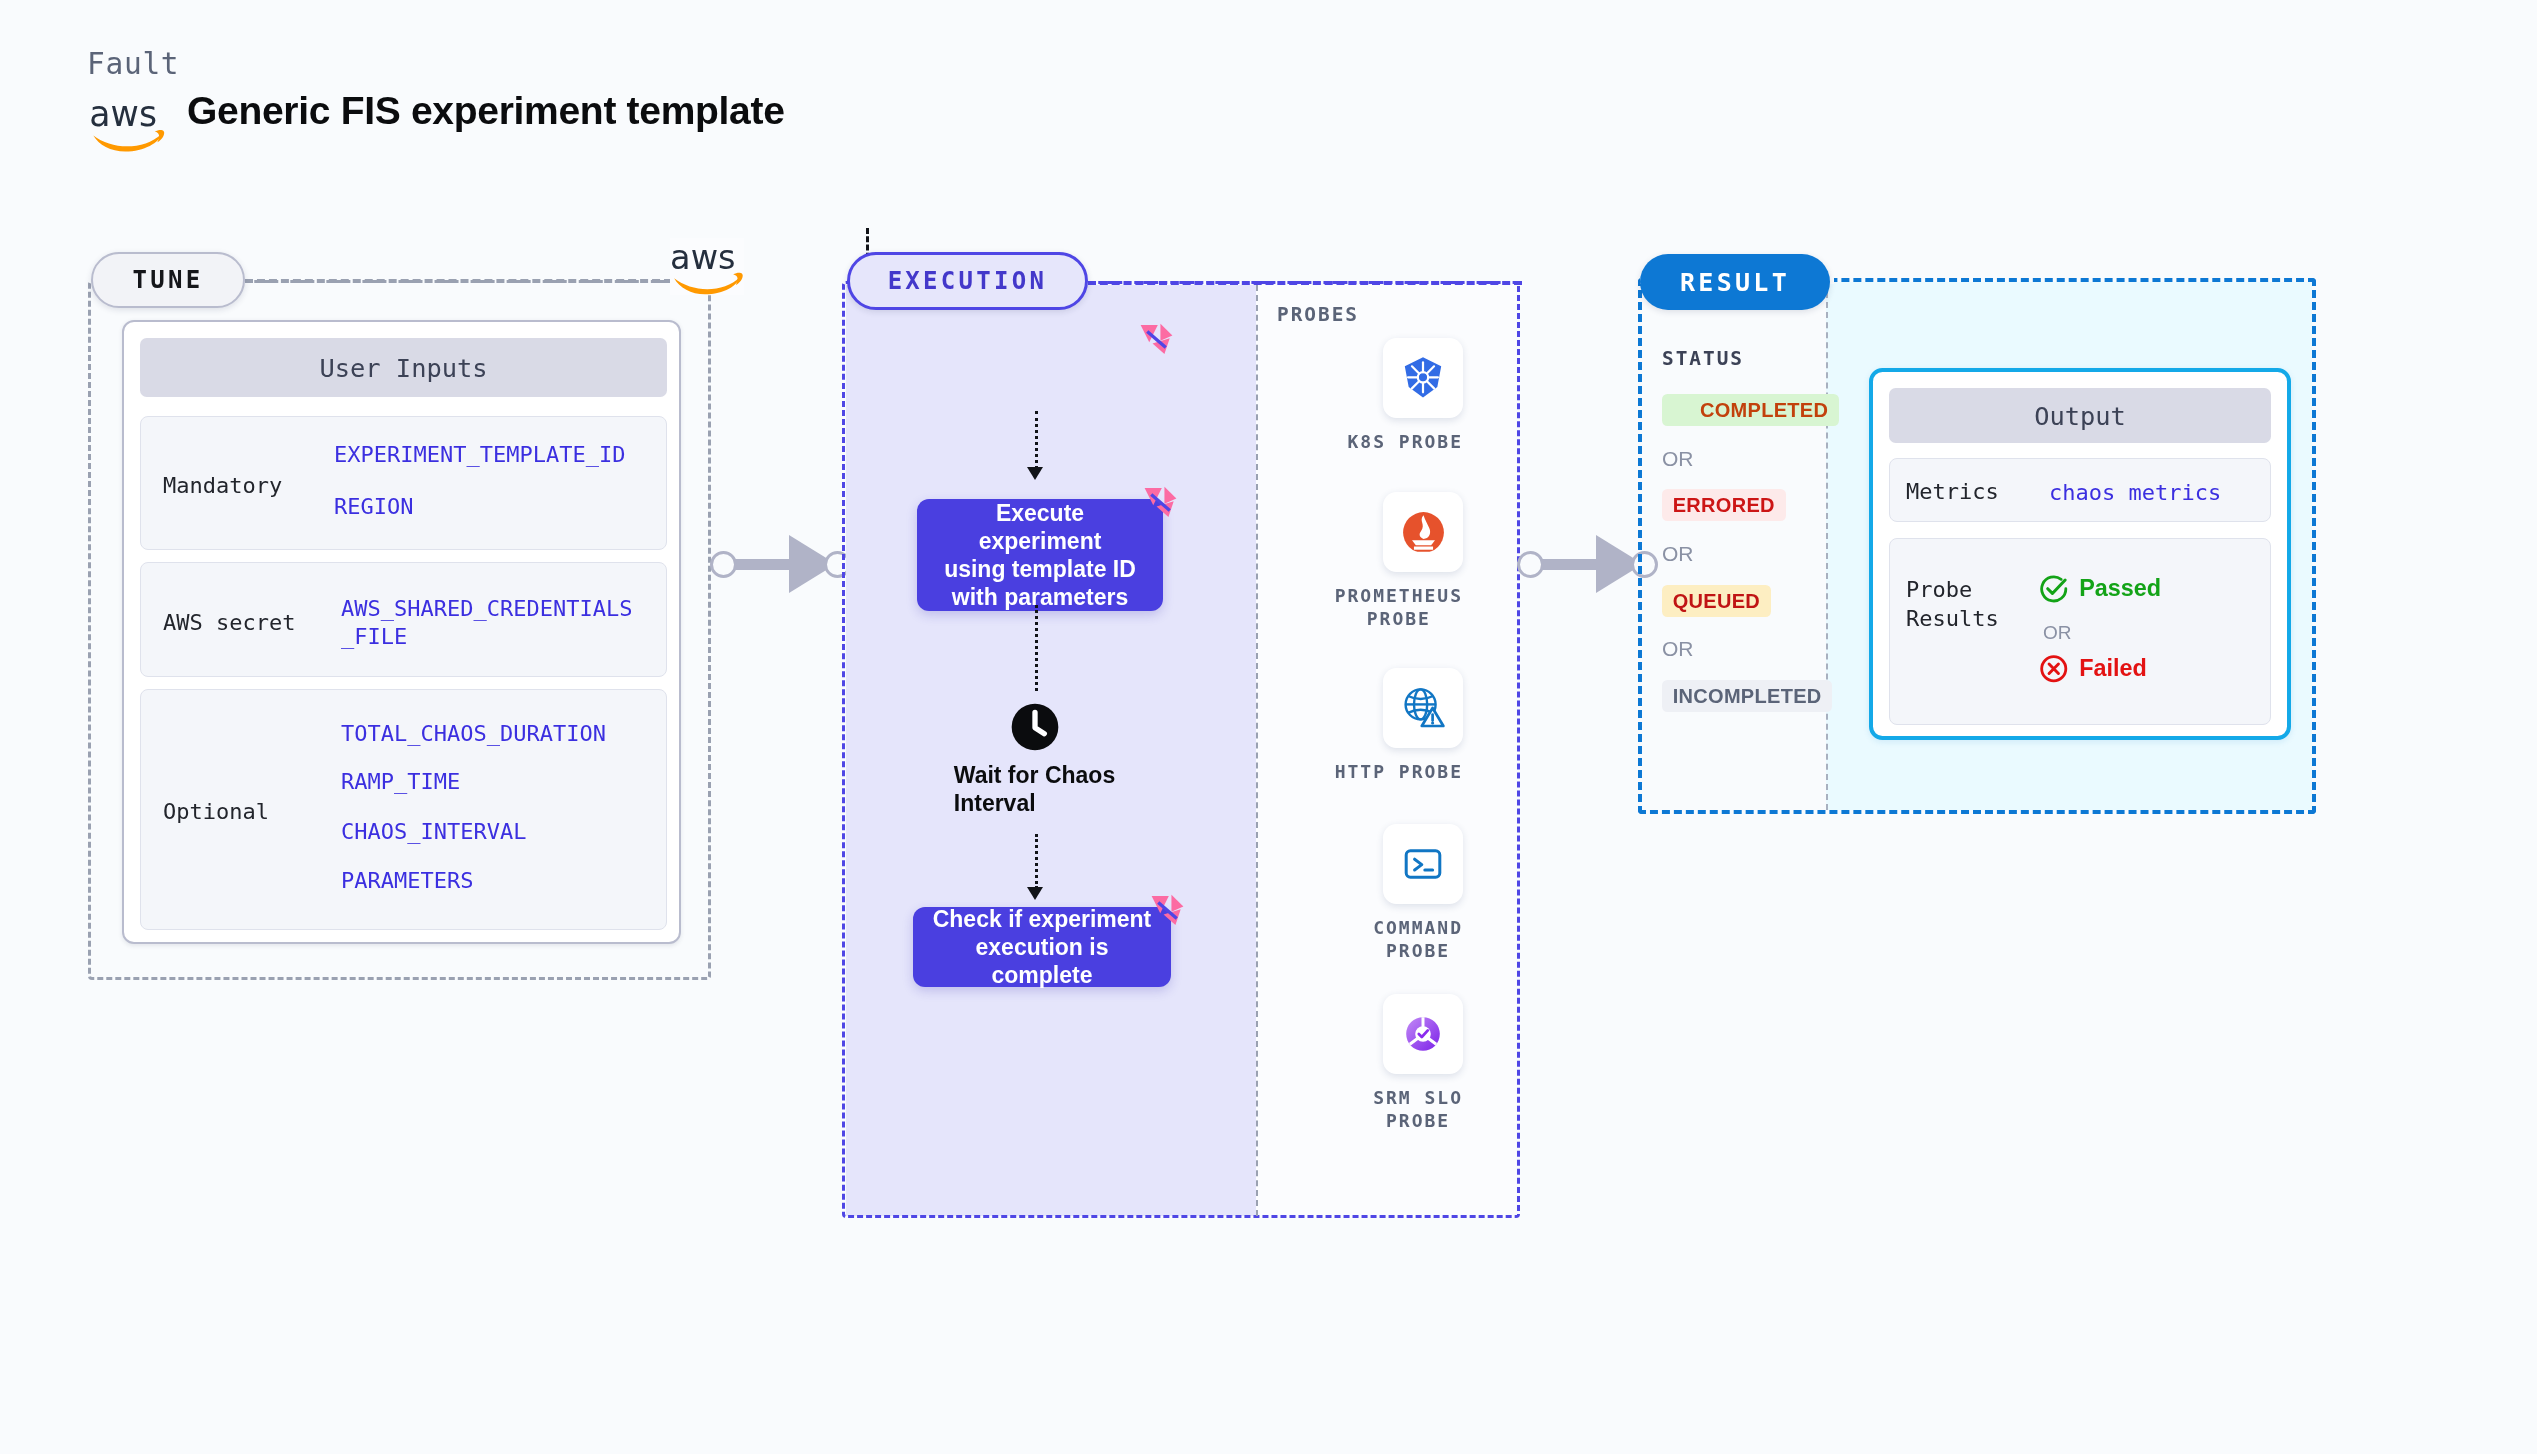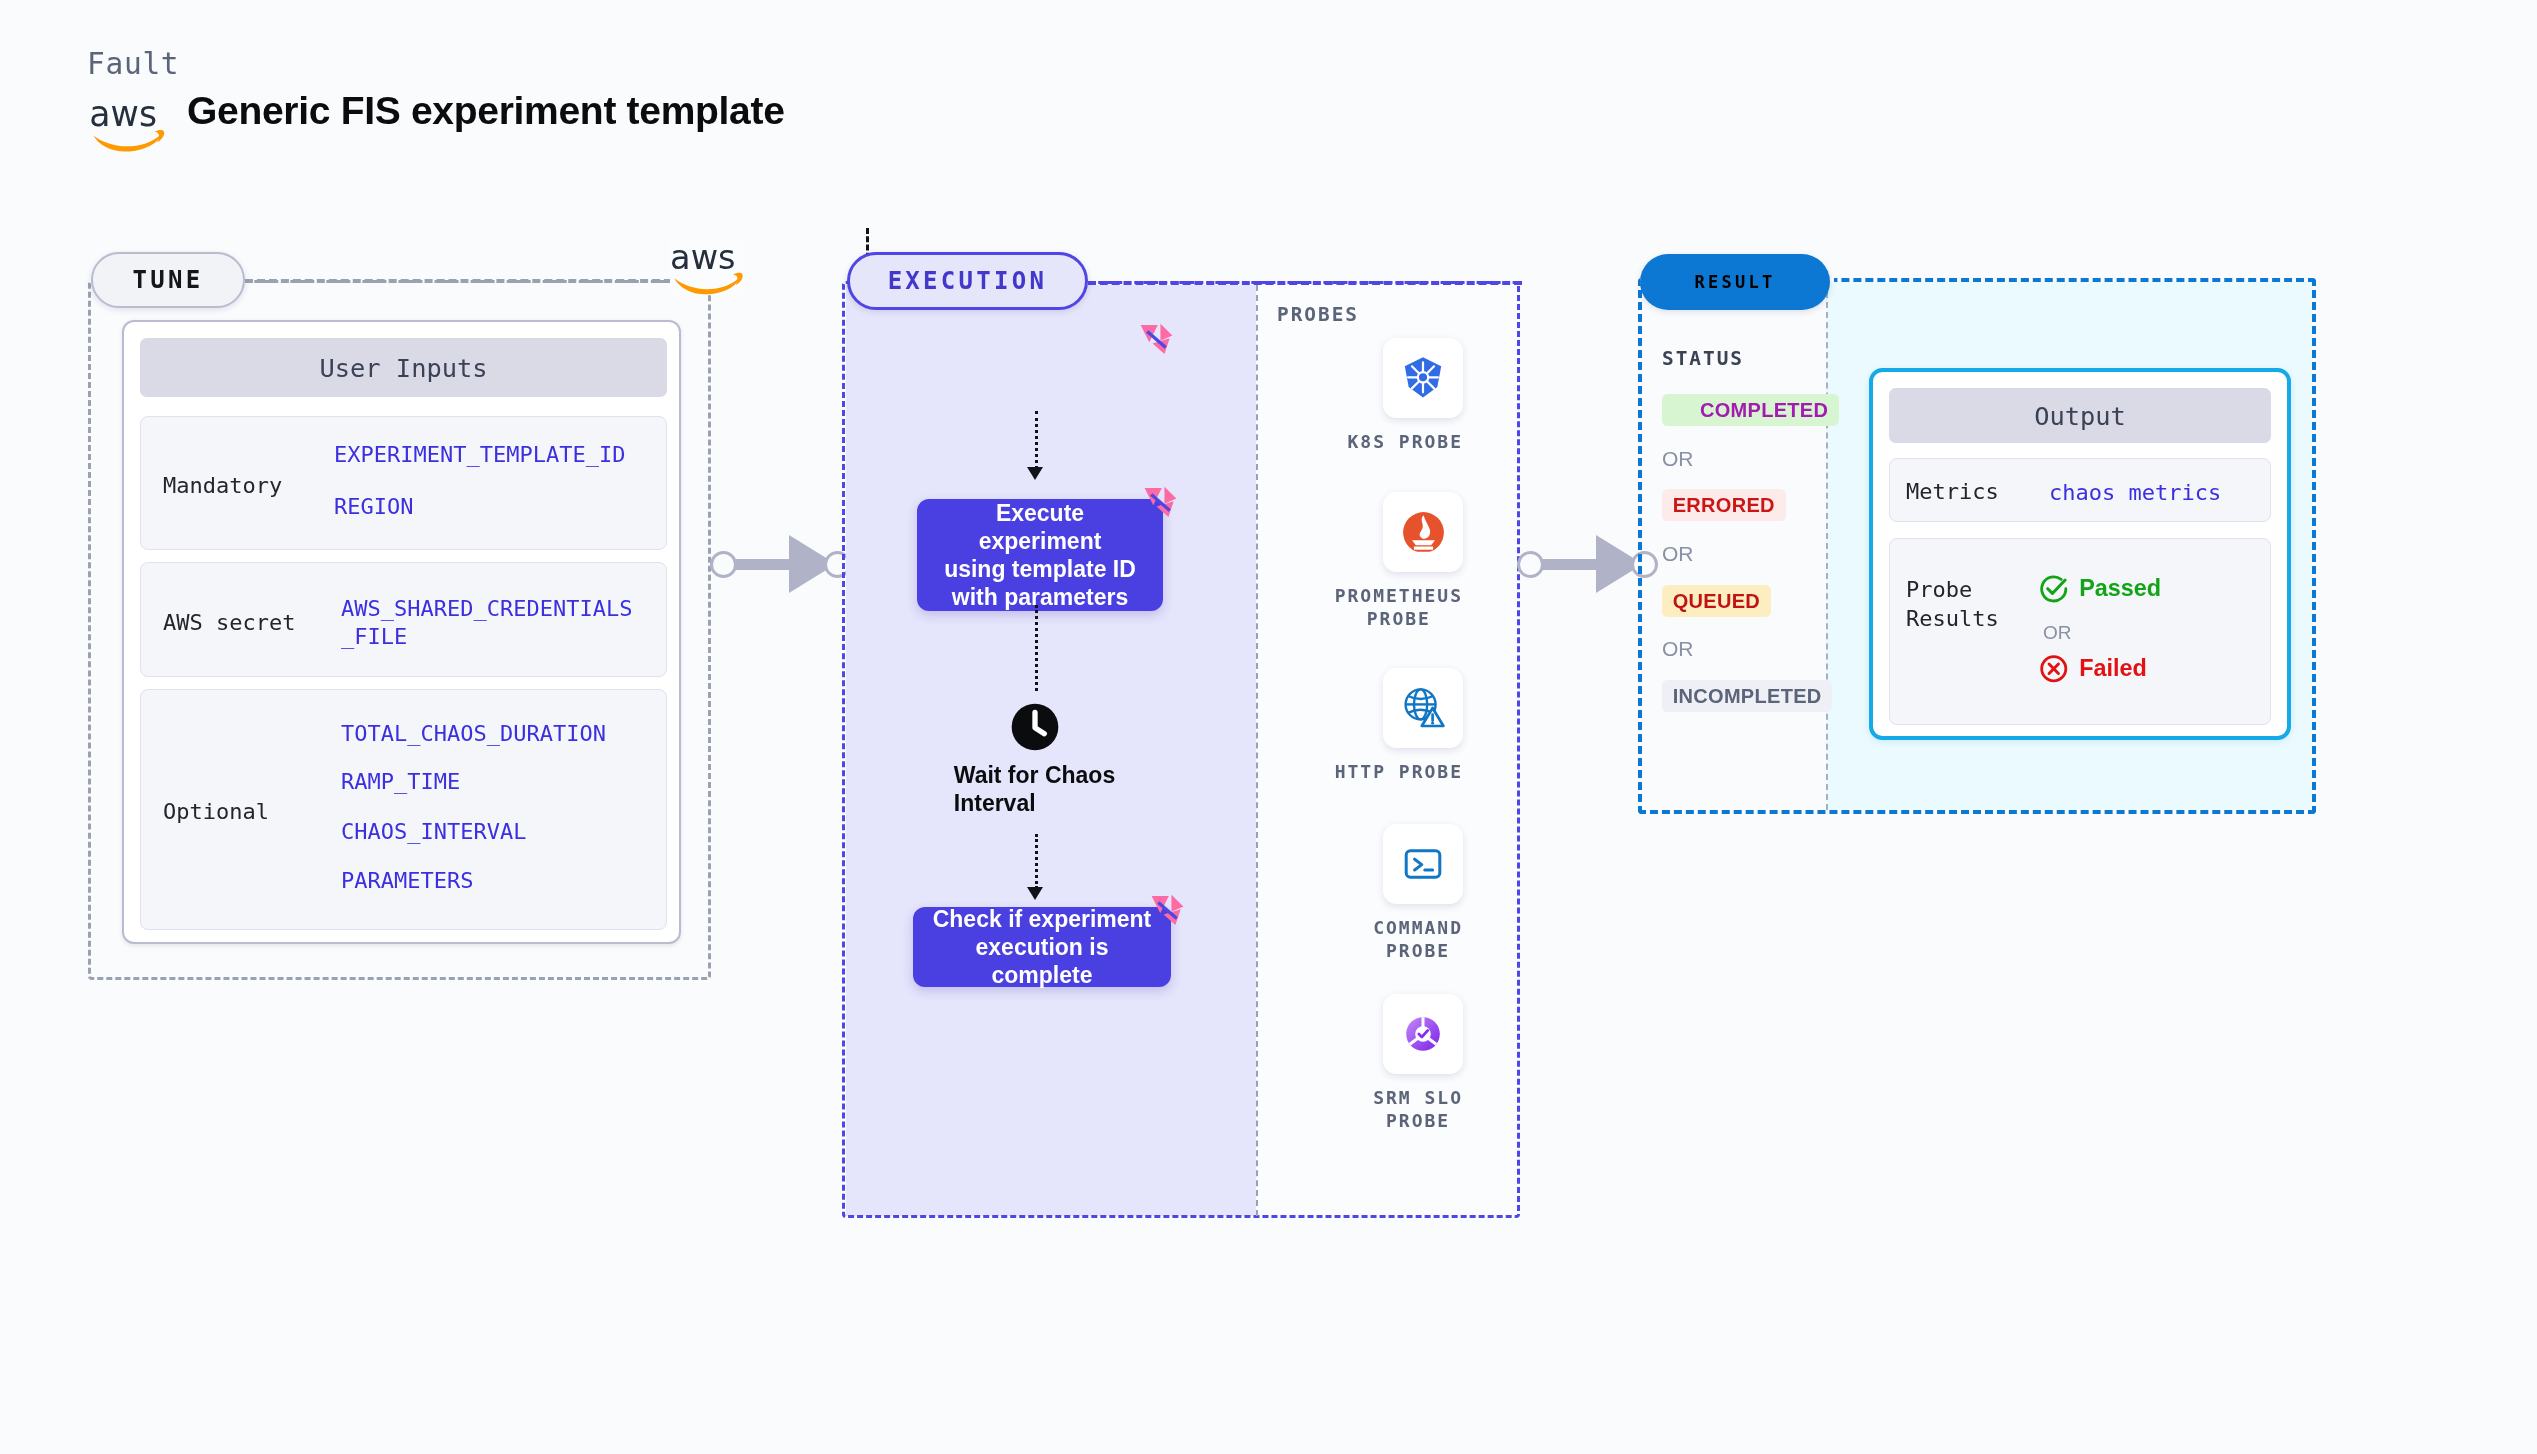--- a/index.html
+++ b/index.html
@@ -34,21 +34,21 @@
   .pill-tune {
     left: 91px; top: 252px; width: 154px; height: 56px;
     background: #f2f3f7; border: 2.7px solid #b9bcce; color: #15161a; font-size: 24px;
   }
   .pill-exec {
     left: 847px; top: 252px; width: 241px; height: 58px;
     background: #e6e6fb; border: 3.3px solid #4f46e5; color: #4338ca; font-size: 24px;
   }
   .pill-result {
     left: 1640px; top: 254px; width: 190px; height: 56px;
-    background: #0d78d4; border: none; color: #000000; font-size: 17px;
+    background: #0d78d4; border: none; color: #ffffff; font-size: 25px;
   }
 
   
   #tune-region {
     position: absolute; left: 88px; top: 280px; width: 623px; height: 700px;
     border: 3.3px dashed #9aa1b1; border-radius: 4px; background: transparent;
   }
   #tune-dashline {
     position: absolute; left: 245px; top: 279px; width: 439px; height: 0;
     border-top: 4px dashed #9aa1b1;
@@ -402,21 +402,21 @@
   </div>
 
   <div id="result-inner-fill"></div>
   <div id="result-region"></div>
   <div id="result-divider"></div>
   <div id="result-mask"></div>
   <div class="pill pill-result">RESULT</div>
 
   <div class="status-title" style="left:1662px; top:347px;">STATUS</div>
 
-  <div class="badge" style="left:1662px; top:394px; background:#d8f5d2; color:#a21caf;padding-left:38px;">COMPLETED</div>
+  <div class="badge" style="left:1662px; top:394px; background:#d8f5d2; color:#c2410c;padding-left:38px;">COMPLETED</div>
   <div class="or-txt" style="left:1662px; top:447px;">OR</div>
   <div class="badge" style="left:1662px; top:489px; background:#fdeaea; color:#cc1616;">ERRORED</div>
   <div class="or-txt" style="left:1662px; top:542px;">OR</div>
   <div class="badge" style="left:1662px; top:585px; background:#fdeec2; color:#c01414;">QUEUED</div>
   <div class="or-txt" style="left:1662px; top:637px;">OR</div>
   <div class="badge" style="left:1662px; top:680px; background:#eef0f5; color:#5b6478;">INCOMPLETED</div>
 
   <div id="output-card">
     <div class="card-hd" style="left:16px; top:16px; width:382px; height:55px;">Output</div>
 

